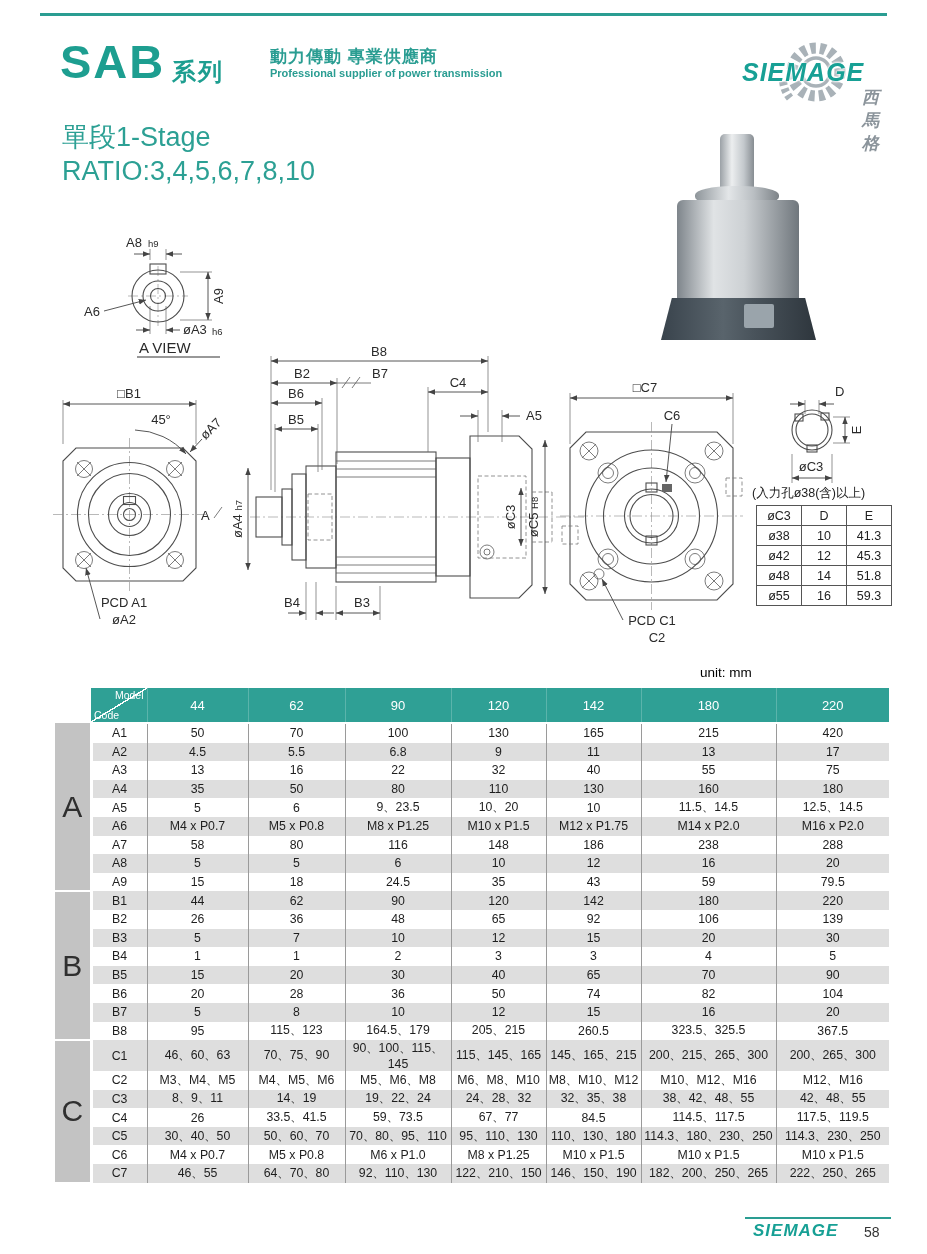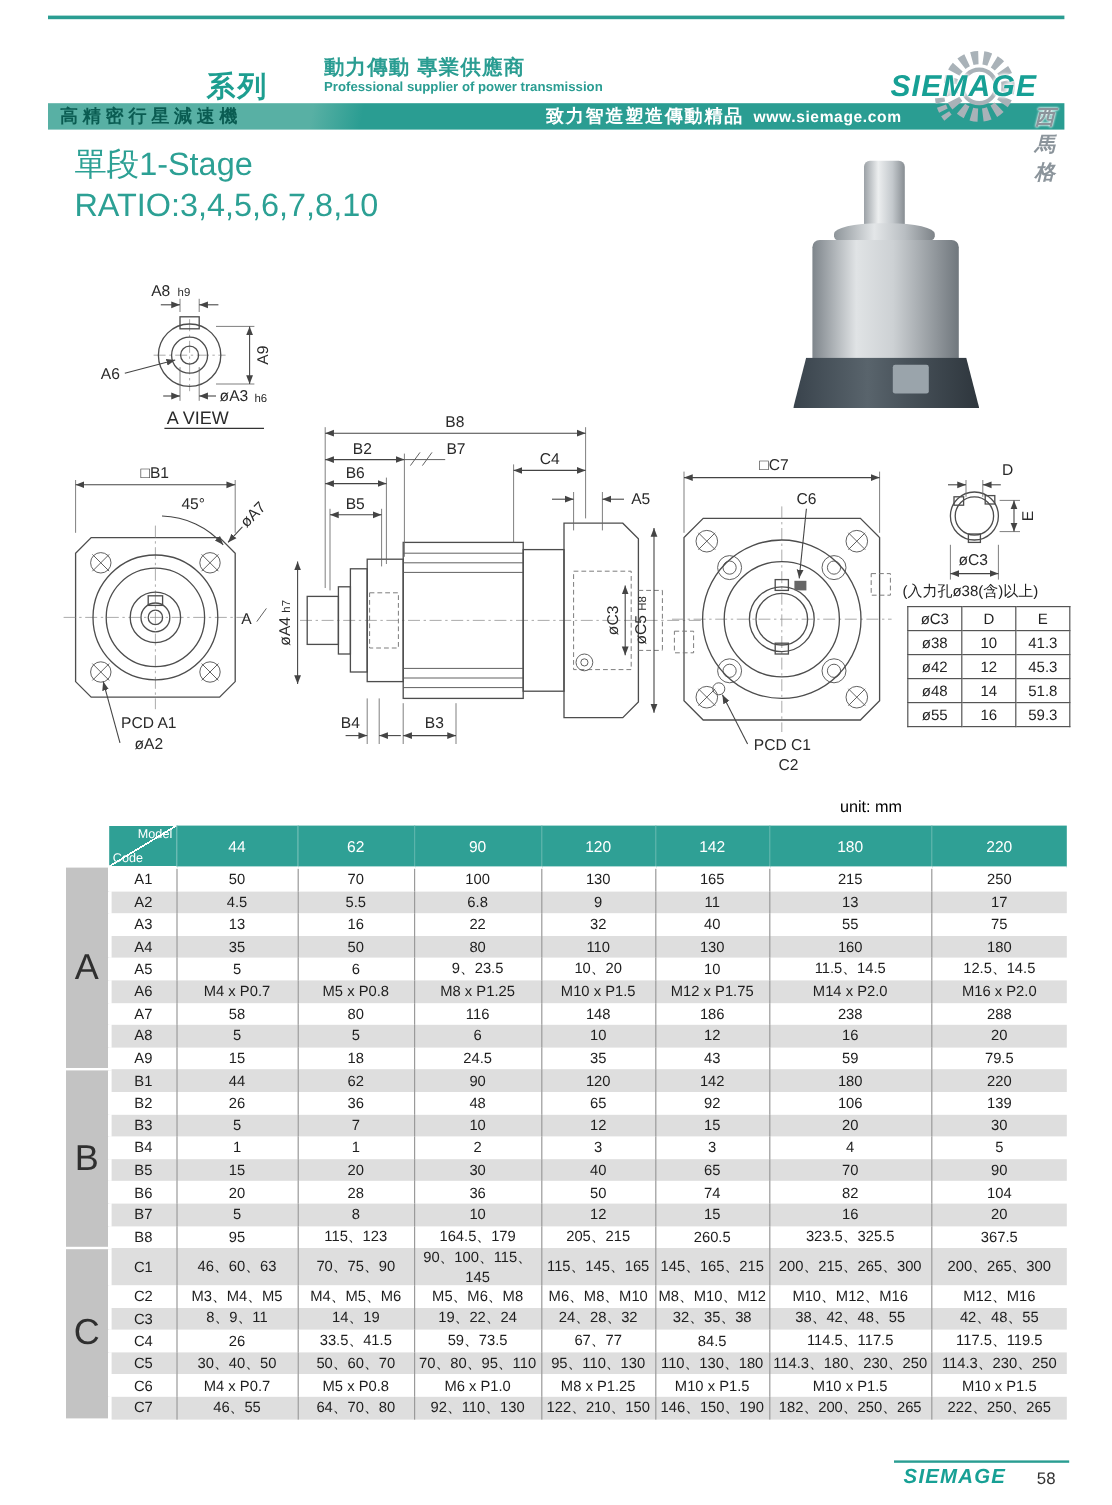--- a/index.html
+++ b/index.html
@@ -85,28 +85,25 @@
   .footer-line{left:745px;top:1217px;width:146px;height:2px;background:#2A9D92;}
   .footer-brand{left:753px;top:1221px;font-size:17px;font-weight:bold;font-style:italic;color:#17A095;letter-spacing:1px;}
   .footer-page{left:864px;top:1224px;font-size:14px;color:#333;}
 </style>
 </head>
 <body>
 
 <div class="page">
 
   <div class="abs topline"></div>
+  <div class="abs sab-title">SAB</div>
   <div class="abs sab-suffix">系列</div>
   <div class="abs tagline-zh">動力傳動 專業供應商</div>
   <div class="abs tagline-en">Professional supplier of power transmission</div>
 
-  <div class="abs banner">
-    <span class="banner-left">高精密行星減速機</span>
-    <span class="banner-right"><span>致力智造塑造傳動精品</span><span class="banner-url">www.siemage.com</span></span>
-  </div>
 
   <div class="abs logo">
     <svg class="gear" width="110" height="74" viewBox="0 0 110 74">
       <circle cx="56" cy="36" r="24" fill="none" stroke="#A9B2B8" stroke-width="11" stroke-dasharray="5.5 4.2"></circle>
       <circle cx="56" cy="36" r="14" fill="none" stroke="#A9B2B8" stroke-width="3.5"></circle>
       <path d="M 30 62 A 30 30 0 0 1 23 44" stroke="#A9B2B8" stroke-width="8" fill="none" stroke-dasharray="4 3"></path>
     </svg>
     <span class="brand">SIEMAGE</span>
     <span class="zh">西馬格</span>
   </div>
@@ -404,21 +401,21 @@
     <tbody>
         <tr>
           <td rowspan="9" class="grp">A</td>
           <td class="code">A1</td>
           <td class="val">50</td>
           <td class="val">70</td>
           <td class="val">100</td>
           <td class="val">130</td>
           <td class="val">165</td>
           <td class="val">215</td>
-          <td class="val">250</td>
+          <td class="val">420</td>
         </tr>
         <tr>
           <td class="code">A2</td>
           <td class="val">4.5</td>
           <td class="val">5.5</td>
           <td class="val">6.8</td>
           <td class="val">9</td>
           <td class="val">11</td>
           <td class="val">13</td>
           <td class="val">17</td>

